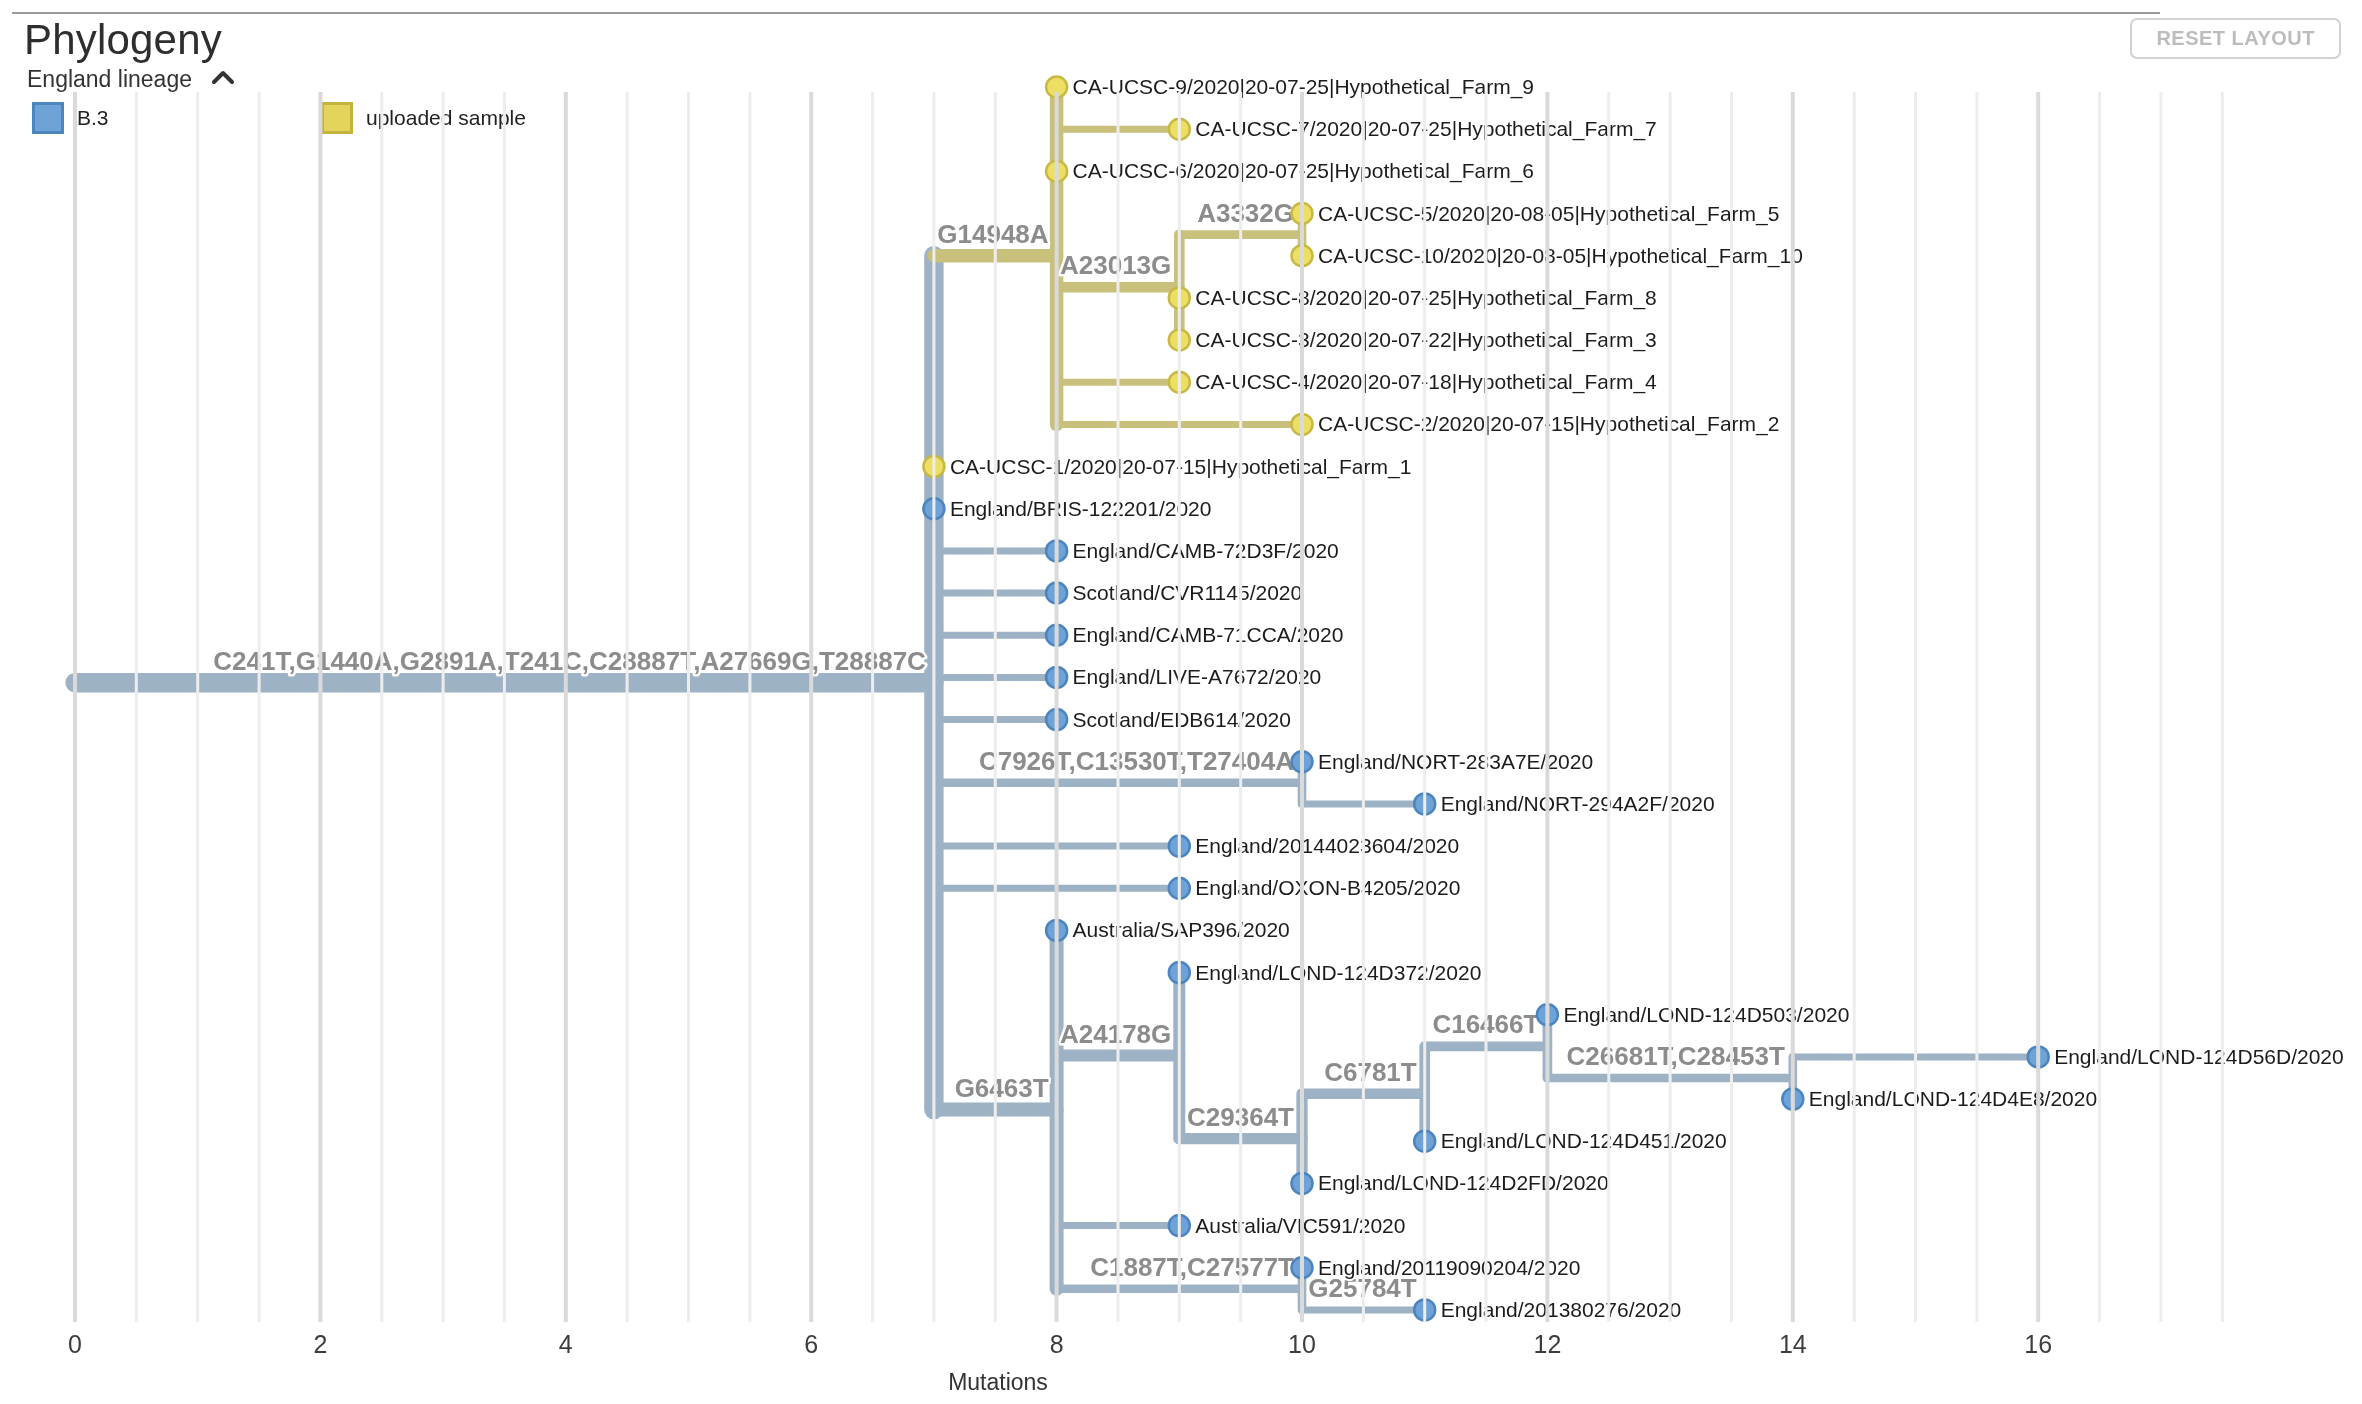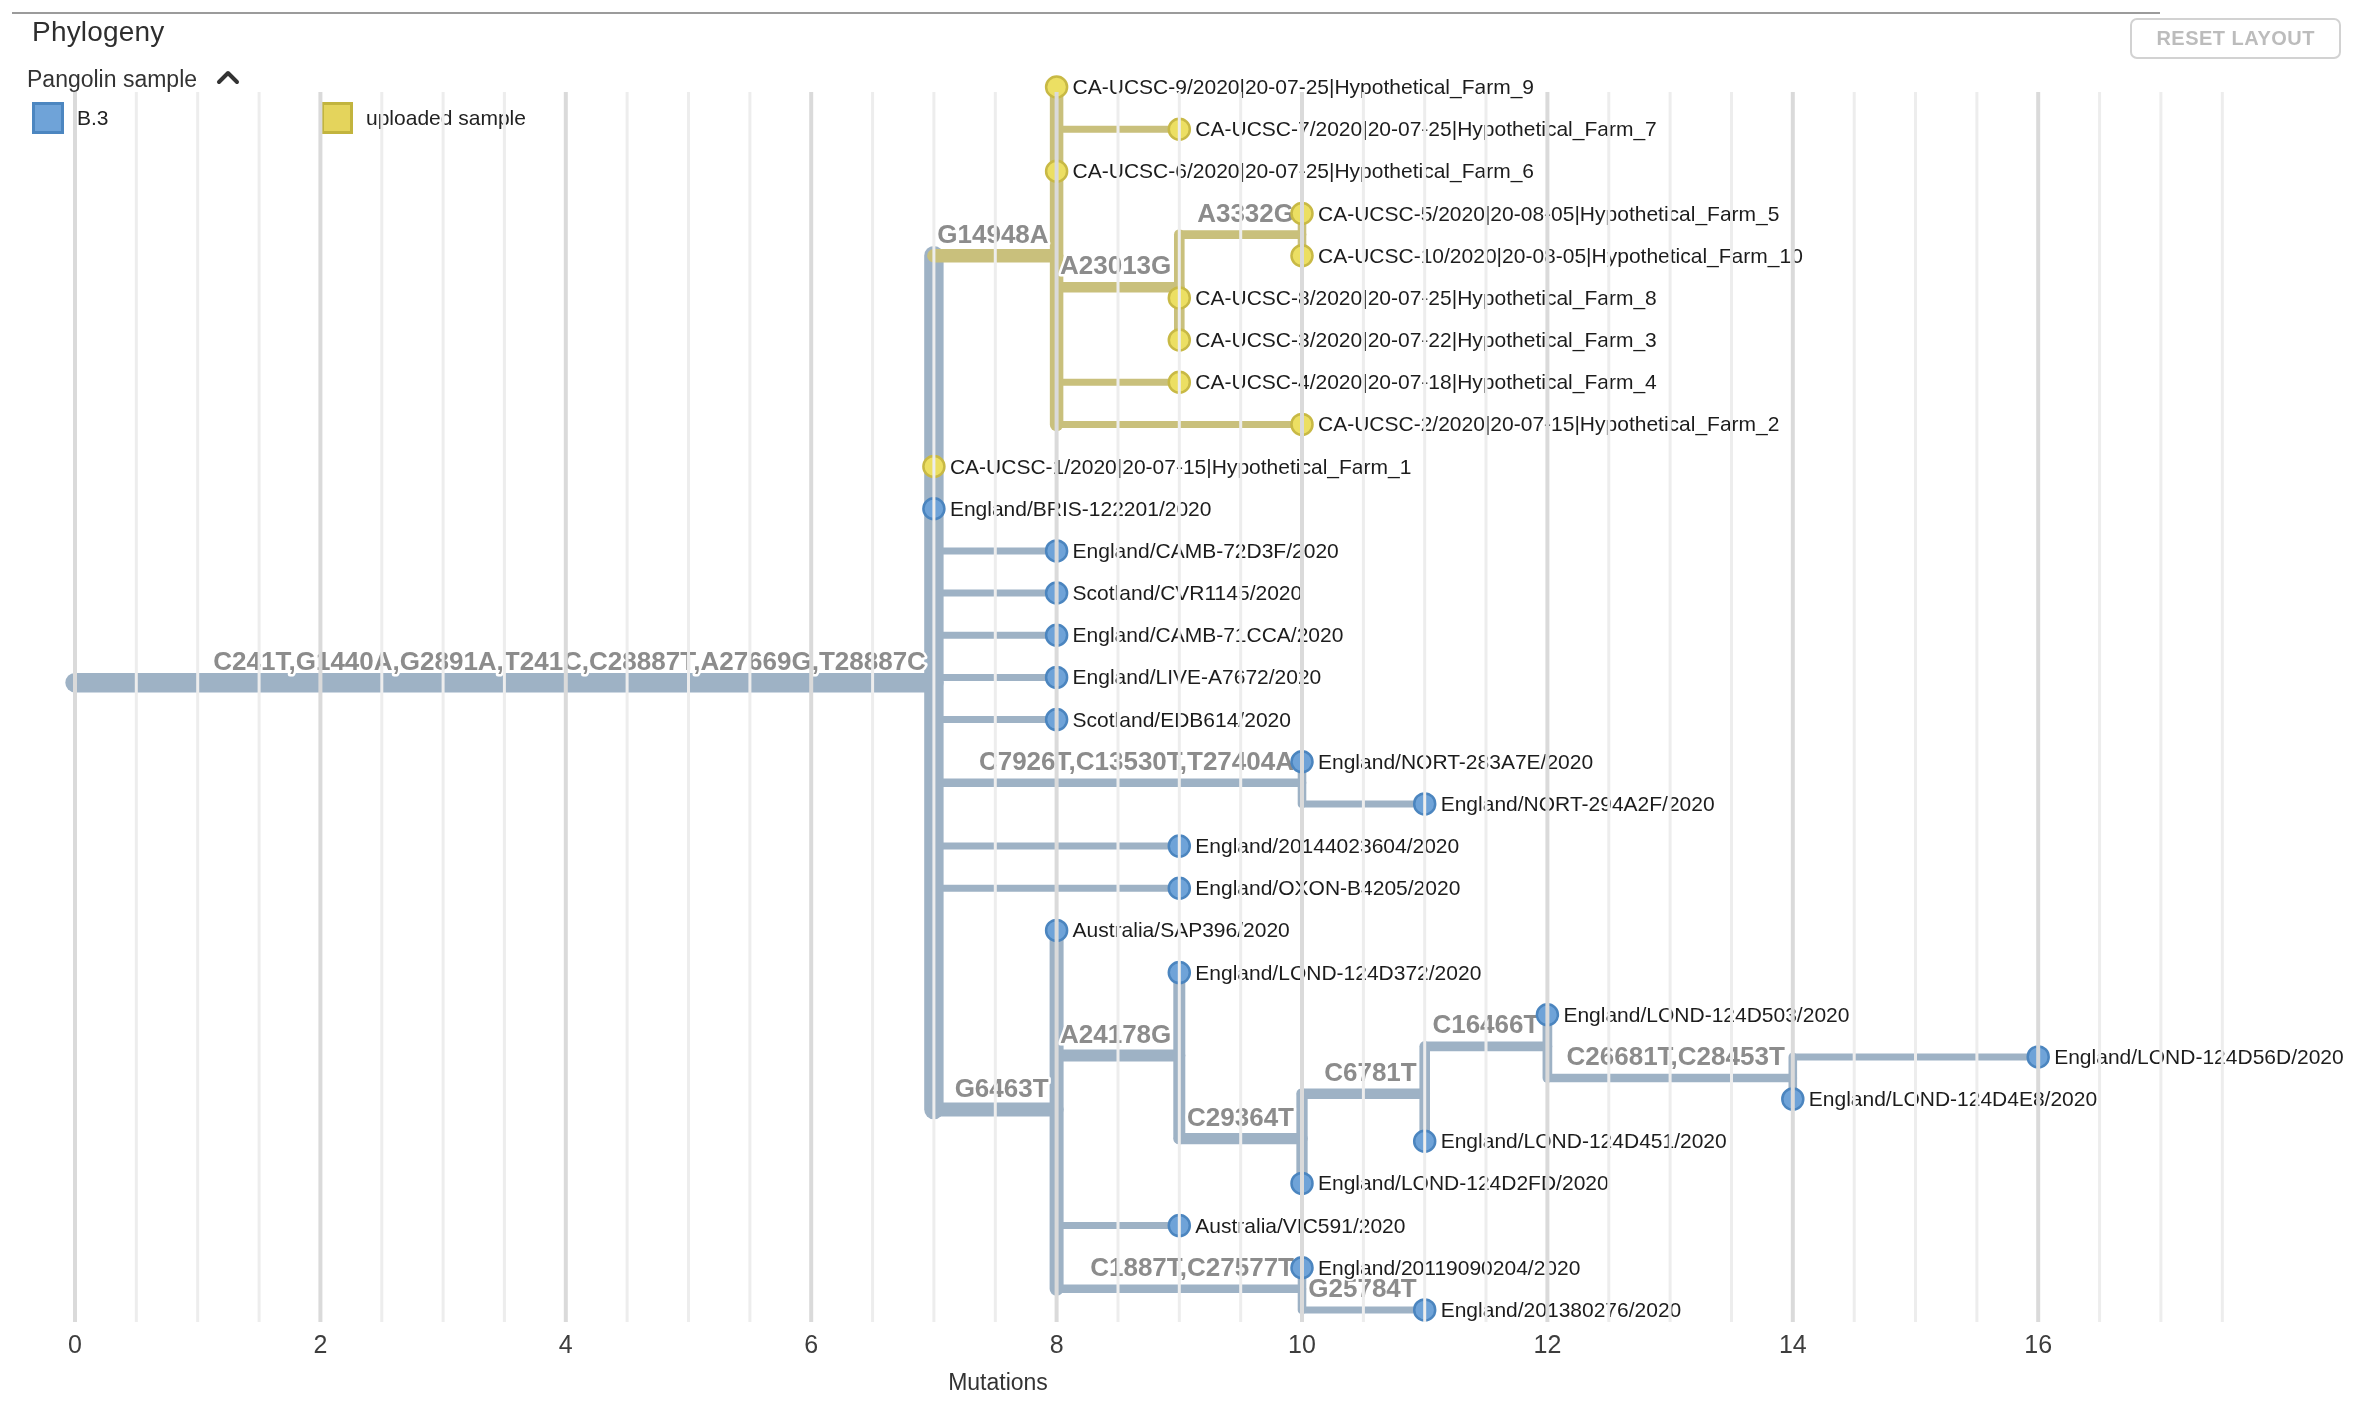--- a/index.html
+++ b/index.html
@@ -1,40 +1,40 @@
 <!DOCTYPE html>
 <html><head>
 <meta charset="utf-8">
 <style>
   html,body{margin:0;padding:0;background:#ffffff;}
   body{font-family:"Liberation Sans","DejaVu Sans",sans-serif;}
   #panel{position:relative;width:2362px;height:1404px;background:#fff;overflow:hidden;}
   .top-rule{position:absolute;top:12px;left:12px;width:2148px;height:2px;background:#9b9b9b;}
-  .page-title{position:absolute;left:24px;top:16px;font-size:28px;color:#2e2e2e;letter-spacing:0.2px;margin-left:8px;}
+  .page-title{position:absolute;left:24px;top:16px;font-size:42px;color:#2e2e2e;letter-spacing:0.2px;}
   .reset-btn{position:absolute;right:21px;top:18px;background:#fff;border:2px solid #d2d2d2;border-radius:7px;
              color:#bcbcbc;font-size:20px;font-weight:bold;letter-spacing:0.5px;padding:7px 24px;cursor:pointer;
              font-family:"Liberation Sans",sans-serif;}
   .legend-title{position:absolute;left:27px;top:66px;font-size:23px;color:#333;display:flex;align-items:center;gap:18px;}
   .legend-item{position:absolute;display:flex;align-items:center;gap:13px;font-size:21px;color:#222;}
   .legend-item .swatch{width:26px;height:26px;border-width:3px;border-style:solid;}
   #li-0{left:32px;top:102px;}
   #li-1{left:321px;top:102px;}
   svg text{font-family:"Liberation Sans","DejaVu Sans",sans-serif;}
   .chev{display:inline-block;}
 </style>
 </head>
 <body>
 
 <div id="panel">
   <div class="top-rule"></div>
   <div class="page-title">Phylogeny</div>
   <button class="reset-btn">RESET LAYOUT</button>
 
   <div class="legend-title">
-    <span>Pangolin sample</span>
+    <span>England lineage</span>
     <span class="chev">
       <svg width="26" height="18" viewBox="0 0 26 18">
         <polyline points="4,13 13,4 22,13" fill="none" stroke="#333" stroke-width="4" stroke-linecap="round" stroke-linejoin="round"></polyline>
       </svg>
     </span>
   </div>
 
   <div class="legend-item" id="li-0">
     <span class="swatch" id="sw-0" style="background: rgb(111, 163, 216); border-color: rgb(76, 134, 192);"></span>
     <span>B.3</span>

